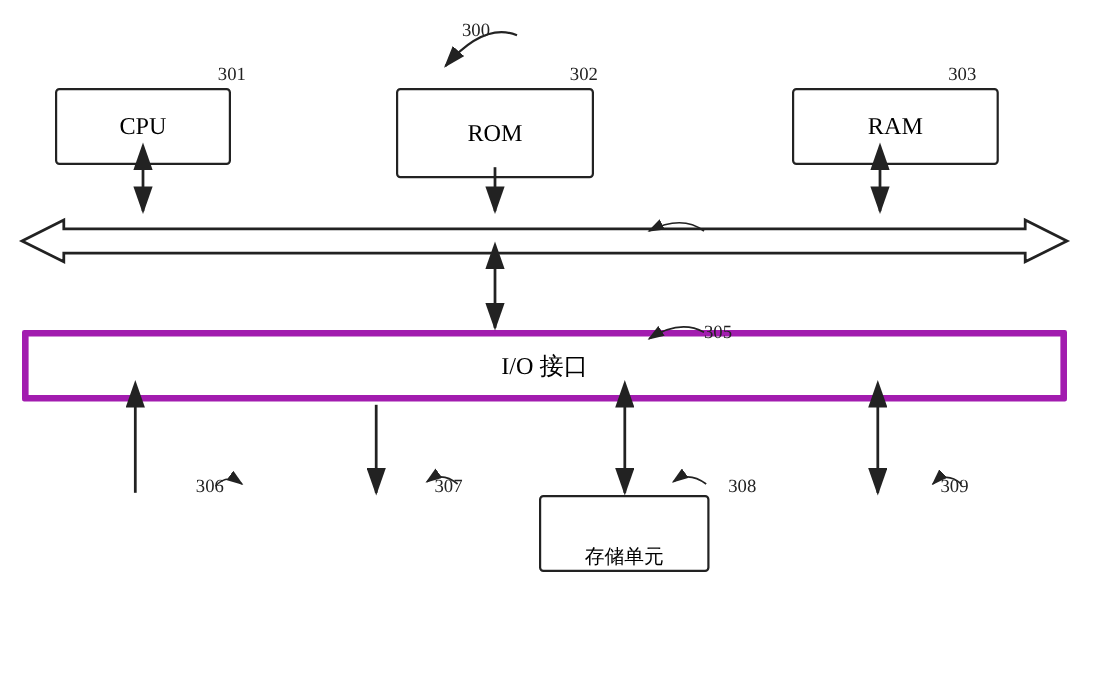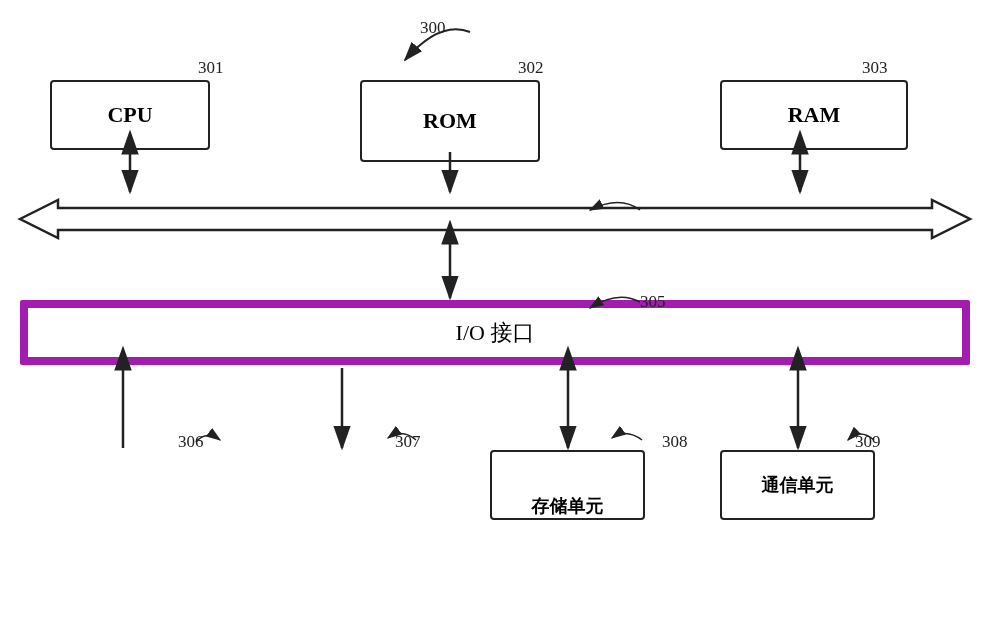--- a/index.html
+++ b/index.html
@@ -21,21 +21,21 @@
 
     
     .box {
       position: absolute;
       border: 2px solid #222;
       background: #fff;
       display: flex;
       align-items: center;
       justify-content: center;
       font-size: 22px;
-      font-weight: 700;
+      font-weight: 400;
       border-radius: 4px;
     }
 
     
     .cpu-box {
       left: 50px;
       top: 80px;
       width: 160px;
       height: 70px;
     }
@@ -56,21 +56,21 @@
       height: 70px;
     }
 
     
     .io-box {
       position: absolute;
       left: 20px;
       top: 300px;
       width: 950px;
       height: 65px;
-      border: 8px solid #a21caf;
+      border: 6px solid #a21caf;
       background: #fff;
       display: flex;
       align-items: center;
       justify-content: center;
       font-size: 22px;
       border-radius: 2px;
     }
 
     
     .bottom-box {
@@ -139,23 +139,20 @@
 
   <span class="ref" style="top:432px; left:178px;">306</span>
 
   <span class="ref" style="top:432px; left:395px;">307</span>
 
   <div class="box bottom-box storage-unit">
     <span>存储单元</span>
   </div>
   <span class="ref" style="top:432px; left:622px;margin-left:40px;">308</span>
 
-  <div class="box bottom-box comm-unit">
-    <span>通信单元</span>
-  </div>
   <span class="ref" style="top:432px; left:855px;">309</span>
 
   <svg class="arrows" xmlns="http://www.w3.org/2000/svg">
     <defs>
       <marker id="arrowhead-end" markerWidth="10" markerHeight="7" refX="9" refY="3.5" orient="auto">
         <polygon points="0 0, 10 3.5, 0 7" fill="#222"></polygon>
       </marker>
       <marker id="arrowhead-start" markerWidth="10" markerHeight="7" refX="1" refY="3.5" orient="auto-start-reverse">
         <polygon points="0 0, 10 3.5, 0 7" fill="#222"></polygon>
       </marker>

